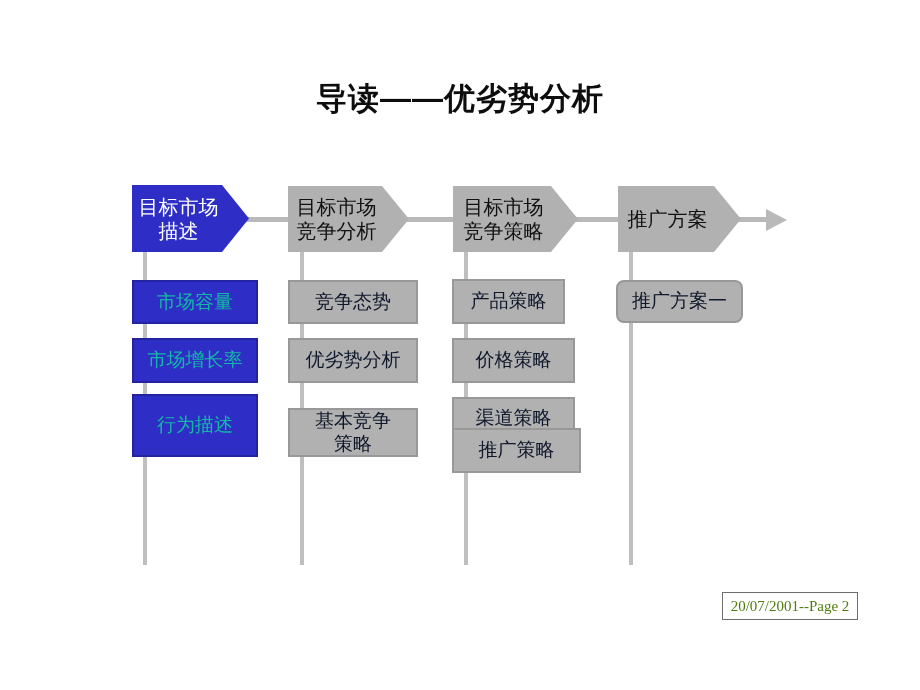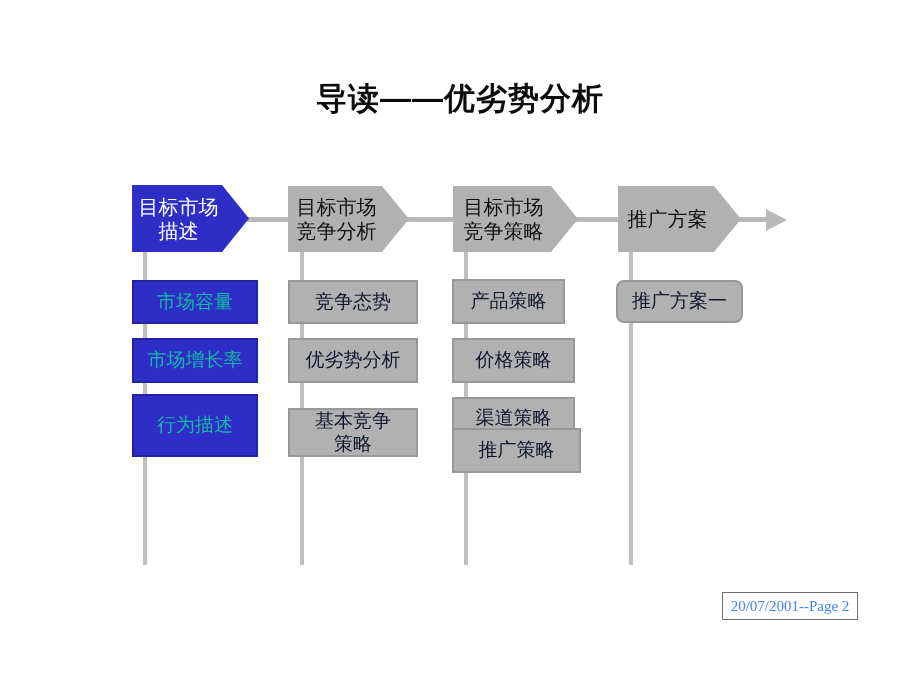--- a/index.html
+++ b/index.html
@@ -78,21 +78,21 @@
     background:#2e2ec7;
     border:2px solid #2323a0;
     color:#14b8a6;
   }
   .footer-box{
     position:absolute;
     left:722px;top:592px;width:134px;height:26px;
     border:1px solid #6e6e6e;
     display:flex;align-items:center;justify-content:center;
     font-size:15px;
-    color:#3b82f6;
+    color:#4d7c0f;
     background:#ffffff;
   }
 </style>
 </head>
 <body>
 
 <div class="slide">
 
   <h1 class="title">导读——优劣势分析</h1>
 

